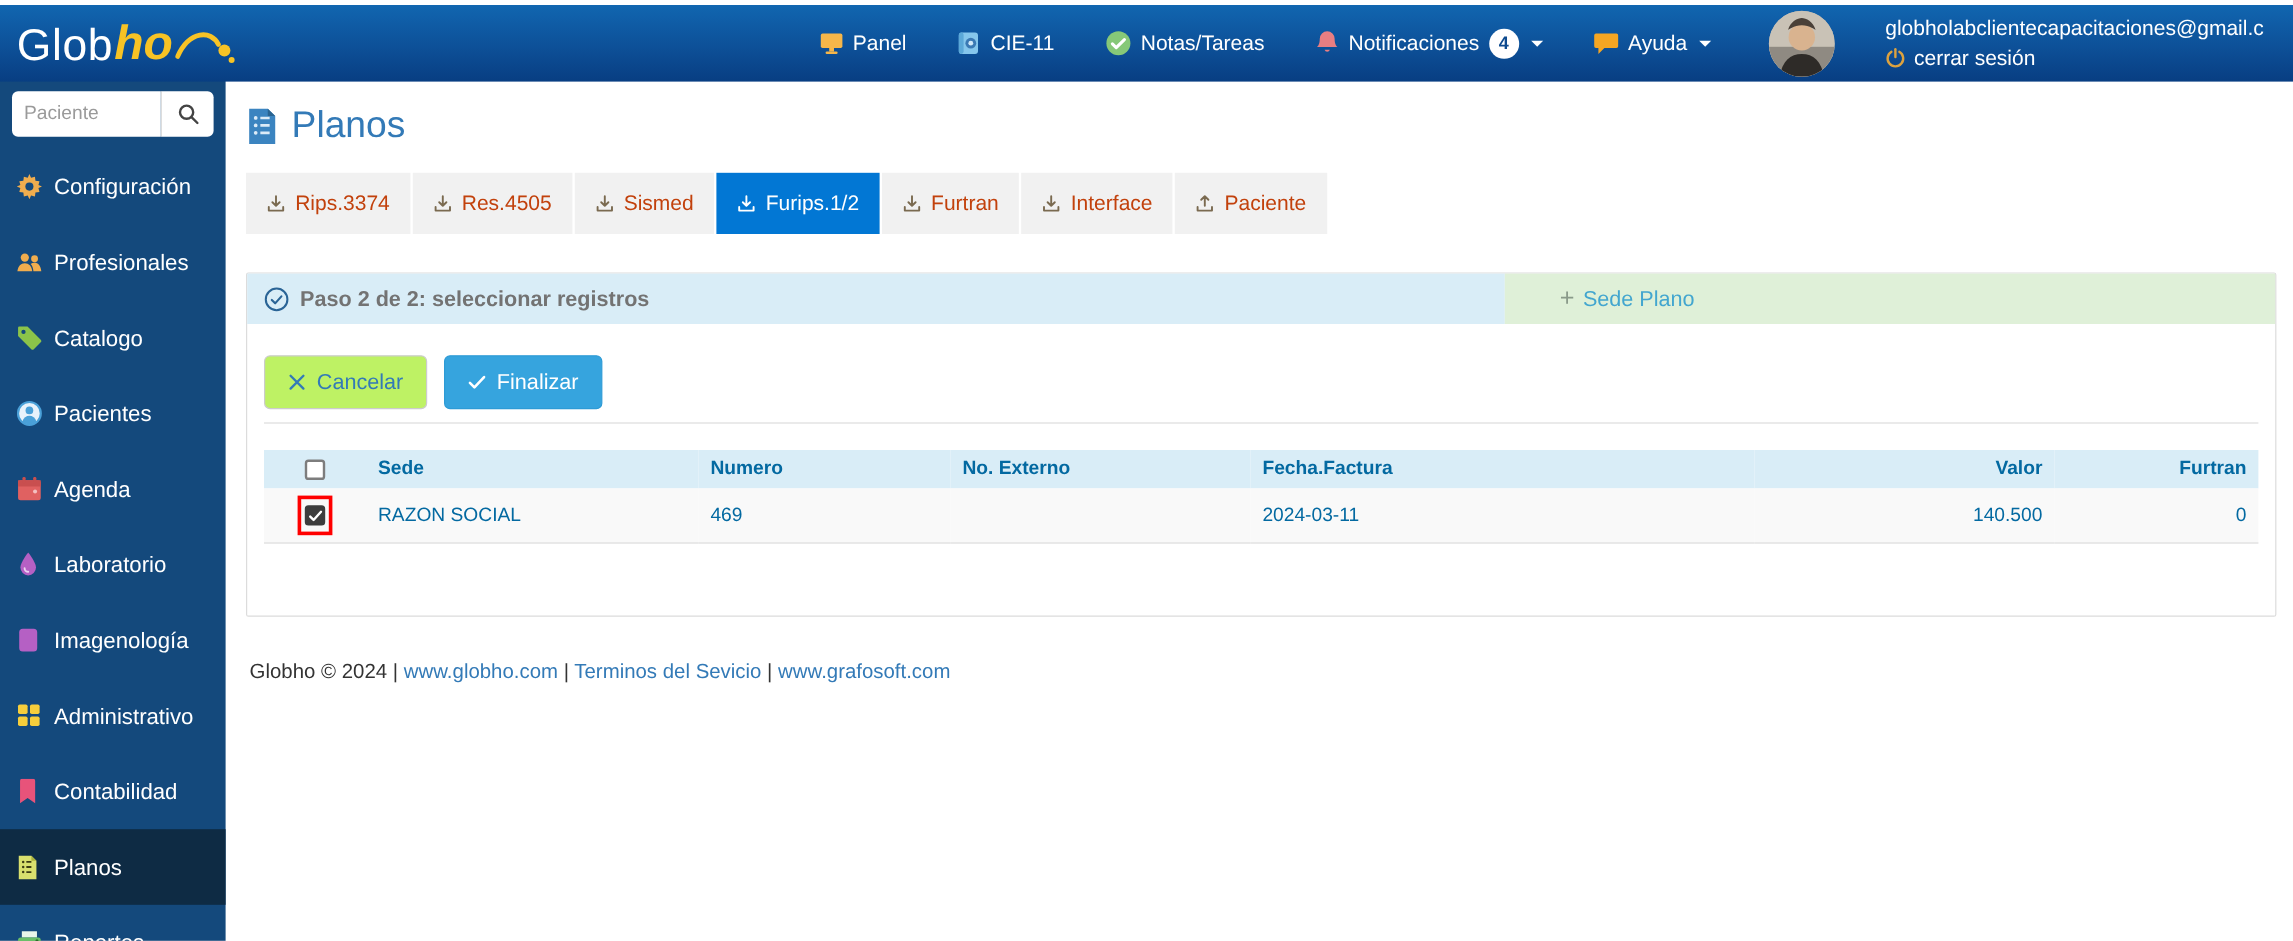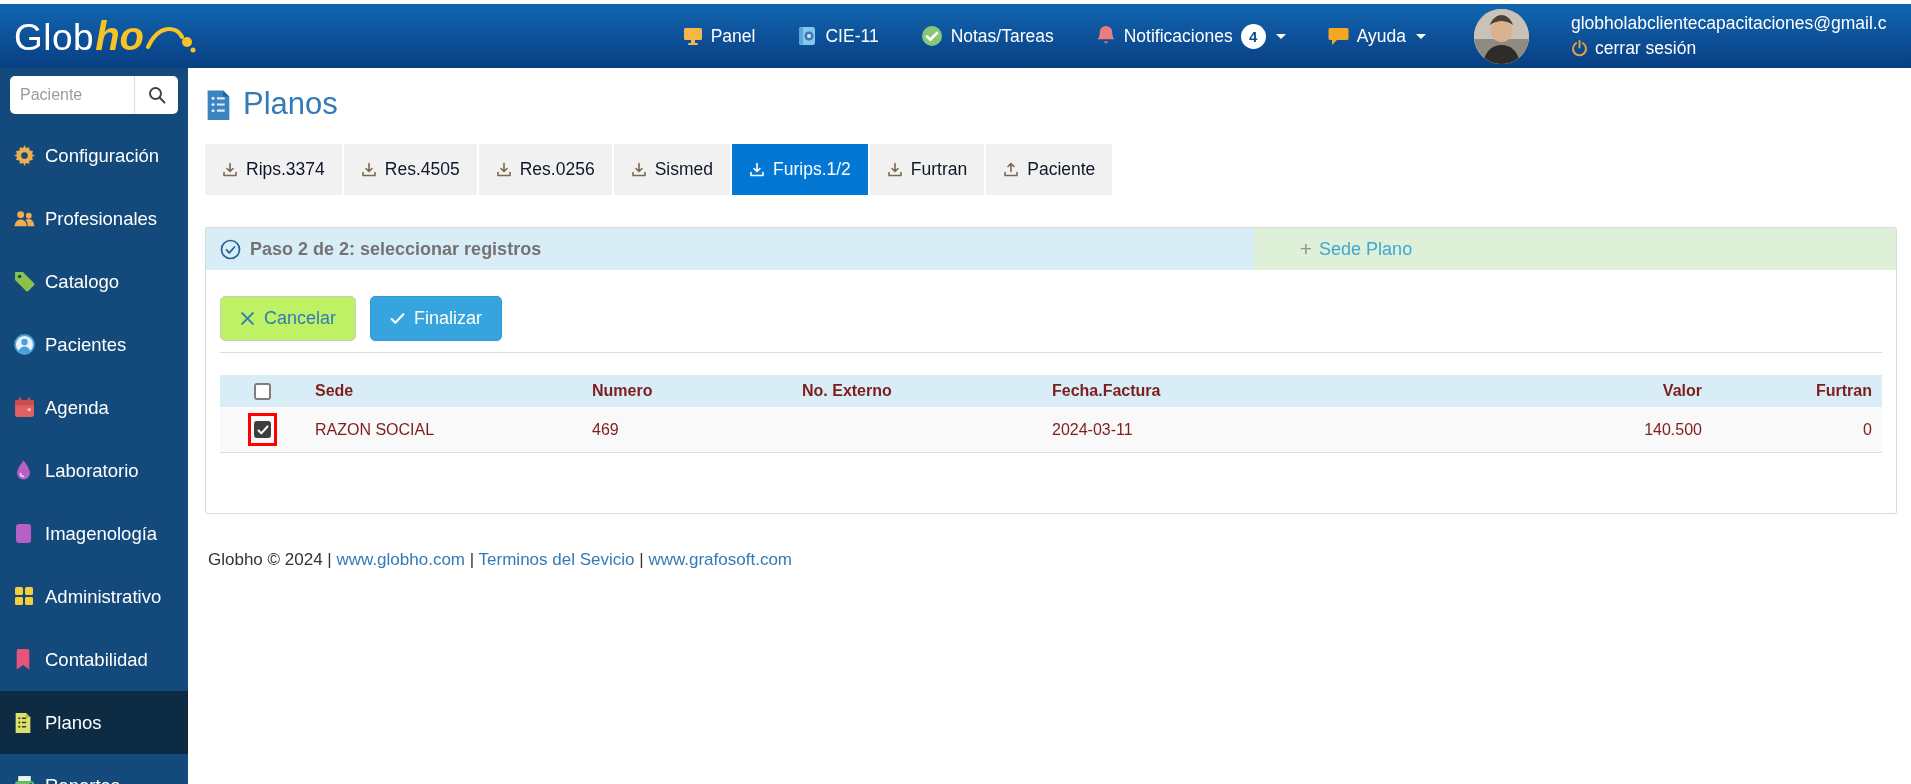--- a/index.html
+++ b/index.html
@@ -42,42 +42,42 @@
                color:#fff; font-size:18.5px; cursor:pointer; }
   .menu-item.active { background:#0e2b44; }
   .mi-icon { width:21px; height:21px; flex:0 0 auto; display:inline-flex; }
 
   
   .main { margin-left:188px; padding:16px 14px 0 17px; }
   .page-title { display:flex; align-items:center; gap:11px; color:#337ab7; font-size:31px;
                 font-weight:500; margin:6px 0 22px 0; }
   .tabs { display:flex; gap:2px; margin-bottom:32px; }
   .tab { display:inline-flex; align-items:center; gap:8px; padding:15px 17px; background:#f1f1f1;
-         color:#0f172a; font-size:17.5px; cursor:pointer; }
+         color:#c2410c; font-size:17.5px; cursor:pointer; }
   .tab .dl-ic { color:#7a6a50; }
   .tab.active { background:#0277d4; color:#fff; }
   .tab.active .dl-ic { color:#fff; }
 
   .panel { border:1px solid #dcdcdc; border-radius:2px; }
   .panel-head { display:flex; height:42px; }
   .step-cell { flex:0 0 62%; background:#d9edf7; display:flex; align-items:center; gap:9px;
                padding-left:14px; color:#737373; font-weight:700; font-size:18px; }
   .newplan-cell { flex:1; background:#dff0d8; display:flex; align-items:center; gap:7px;
                   padding-left:46px; font-size:18px; cursor:pointer; }
   .plus-sign { color:#8a9a8a; font-size:21px; font-weight:400; }
   .newplan-label { color:#43a6cf; }
   .panel-body { padding:26px 14px 60px 14px; }
   .actions { display:flex; gap:14px; margin-bottom:11px; }
   .btn { display:inline-flex; align-items:center; gap:9px; font-size:18px; padding:11px 19px;
          border-radius:5px; cursor:pointer; font-family:inherit; }
   .btn-cancel { background:#bef264; border:1px solid #ccc; color:#337ab7; }
   .btn-finish { background:#36a4de; border:1px solid #2e9bd6; color:#fff; }
   .divider { border:none; border-top:1px solid #ddd; margin:0; }
 
-  table { width:100%; border-collapse:collapse; font-size:16px; color:#7f1d1d; margin-top:22px; }
+  table { width:100%; border-collapse:collapse; font-size:16px; color:#0369a1; margin-top:22px; }
   thead tr { background:#d9edf7; }
   th { text-align:left; font-weight:700; padding:7px 10px; }
   th.r, td.r { text-align:right; }
   tbody tr { background:#f9f9f9; border-bottom:1px solid #ddd; }
   td { padding:6px 10px; vertical-align:middle; }
   .col-cb { width:85px; }
   .cb-wrap { display:flex; justify-content:center; }
   .cb { width:17px; height:17px; border:2px solid #7d7d7d; border-radius:3px; background:#fff;
         display:inline-flex; align-items:center; justify-content:center; cursor:pointer; }
   .cb.checked { background:#3d3d3d; border-color:#3d3d3d; }
@@ -336,45 +336,45 @@
           </svg>
         </span>
       <span>Res.4505</span>
     </div>
     <div class="tab">
       <span class="dl-ic">
           <svg width="16" height="16" viewBox="0 0 16 16" stroke="currentColor" stroke-width="1.6" fill="none" stroke-linecap="round" stroke-linejoin="round">
             <path d="M8 1.5v7.5M5 6.5L8 9.5l3-3M2 10.5v3h12v-3"></path>
           </svg>
         </span>
-      <span>Res.0256</span>
-    </div>
-    <div class="tab">
-      <span class="dl-ic">
-          <svg width="16" height="16" viewBox="0 0 16 16" stroke="currentColor" stroke-width="1.6" fill="none" stroke-linecap="round" stroke-linejoin="round">
-            <path d="M8 1.5v7.5M5 6.5L8 9.5l3-3M2 10.5v3h12v-3"></path>
-          </svg>
-        </span>
       <span>Sismed</span>
     </div>
     <div class="tab active">
       <span class="dl-ic">
           <svg width="16" height="16" viewBox="0 0 16 16" stroke="currentColor" stroke-width="1.6" fill="none" stroke-linecap="round" stroke-linejoin="round">
             <path d="M8 1.5v7.5M5 6.5L8 9.5l3-3M2 10.5v3h12v-3"></path>
           </svg>
         </span>
       <span>Furips.1/2</span>
     </div>
     <div class="tab">
       <span class="dl-ic">
           <svg width="16" height="16" viewBox="0 0 16 16" stroke="currentColor" stroke-width="1.6" fill="none" stroke-linecap="round" stroke-linejoin="round">
             <path d="M8 1.5v7.5M5 6.5L8 9.5l3-3M2 10.5v3h12v-3"></path>
           </svg>
         </span>
       <span>Furtran</span>
+    </div>
+    <div class="tab">
+      <span class="dl-ic">
+          <svg width="16" height="16" viewBox="0 0 16 16" stroke="currentColor" stroke-width="1.6" fill="none" stroke-linecap="round" stroke-linejoin="round">
+            <path d="M8 1.5v7.5M5 6.5L8 9.5l3-3M2 10.5v3h12v-3"></path>
+          </svg>
+        </span>
+      <span>Interface</span>
     </div>
     <div class="tab">
       <span class="dl-ic">
           <svg width="16" height="16" viewBox="0 0 16 16" stroke="currentColor" stroke-width="1.6" fill="none" stroke-linecap="round" stroke-linejoin="round">
             <path d="M8 9.5V2M5 4.5L8 1.5l3 3M2 10.5v3h12v-3"></path>
           </svg>
         </span>
       <span>Paciente</span>
     </div>
   </div>

